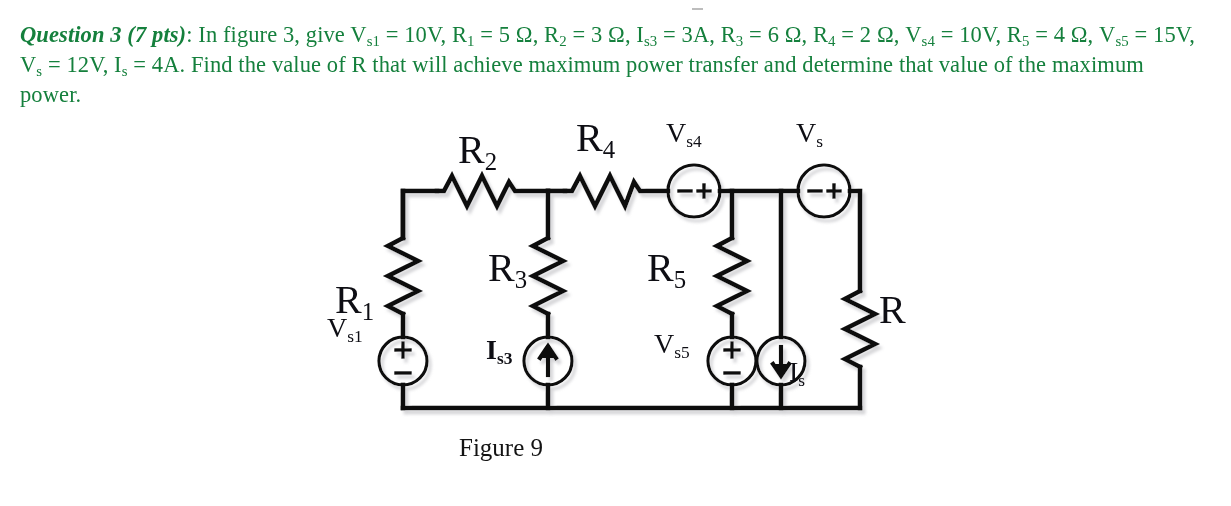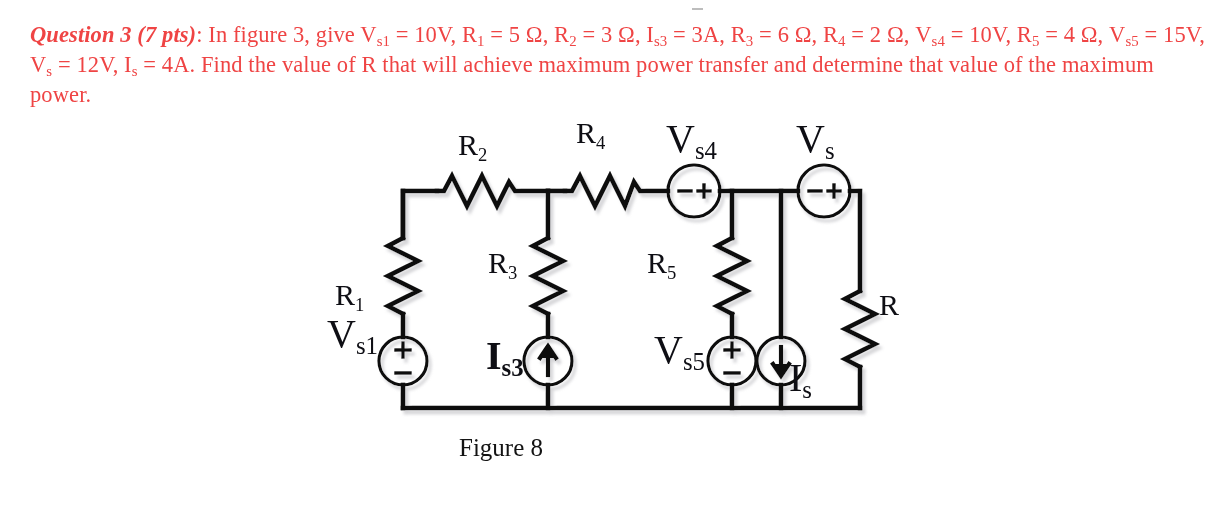--- a/index.html
+++ b/index.html
@@ -13,27 +13,27 @@
     height: 506px;
     position: relative;
     overflow: hidden;
     font-family: "Liberation Serif", "DejaVu Serif", serif;
     color: #111111;
   }
 
   
   #problem-statement {
     position: absolute;
-    left: 30px;
+    left: 20px;
     top: 20px;
     width: 1180px;
     font-size: 22.5px;
     line-height: 30px;
     text-align: left;
-    color: #ef4444;
+    color: #15803d;
     letter-spacing: 0.1px;
   }
   #problem-statement .q-head {
     font-weight: bold;
     font-style: italic;
   }
   sub {
     font-size: 0.66em;
     vertical-align: -0.28em;
     line-height: 0;
@@ -55,24 +55,24 @@
   }
 
   .fig-label {
     position: absolute;
     font-family: "Liberation Serif", "DejaVu Serif", serif;
     color: #0e0e14;
     white-space: nowrap;
     line-height: 1;
   }
   .fig-label.res {
-    font-size: 30px;
+    font-size: 40px;
   }
   .fig-label.src {
-    font-size: 40px;
+    font-size: 28px;
   }
   .fig-label sub {
     font-size: 0.62em;
     vertical-align: -0.30em;
   }
 
   #figure-caption {
     position: absolute;
     font-size: 25px;
     color: #131313;
@@ -255,14 +255,14 @@
   <span class="fig-label res" style="left:879px; top:172px;"><span>R</span><sub></sub></span>
 
   <span class="fig-label src" style="left:327px; top:196px;"><span>V</span><sub>s1</sub></span>
 
   <span class="fig-label src" style="left:486px; top:218px;font-weight:bold;"><span>I</span><sub>s3</sub></span>
 
   <span class="fig-label src" style="left:654px; top:212px;"><span>V</span><sub>s5</sub></span>
 
   <span class="fig-label src" style="left:789px; top:240px;"><span>I</span><sub>s</sub></span>
 
-  <div id="figure-caption" style="left:459px; top:316px;">Figure 8</div>
+  <div id="figure-caption" style="left:459px; top:316px;">Figure 9</div>
 </div>
 
 </body></html>

